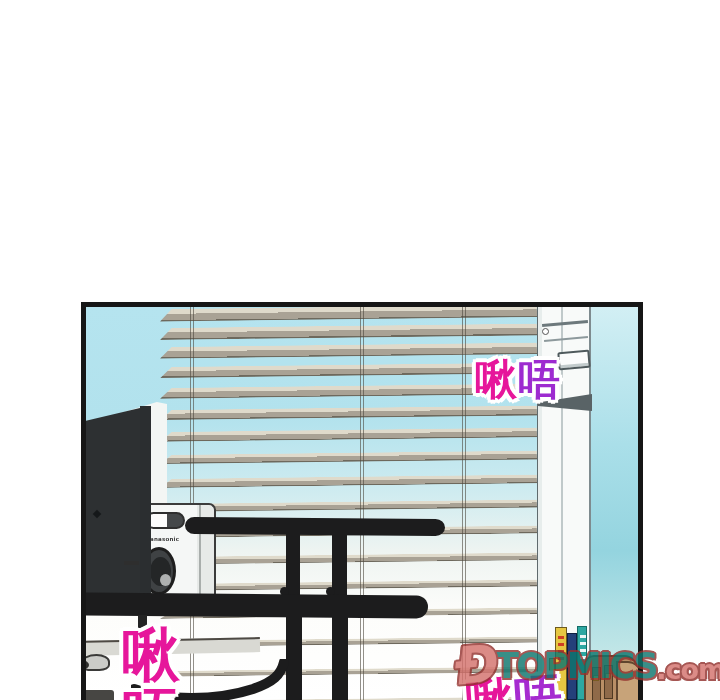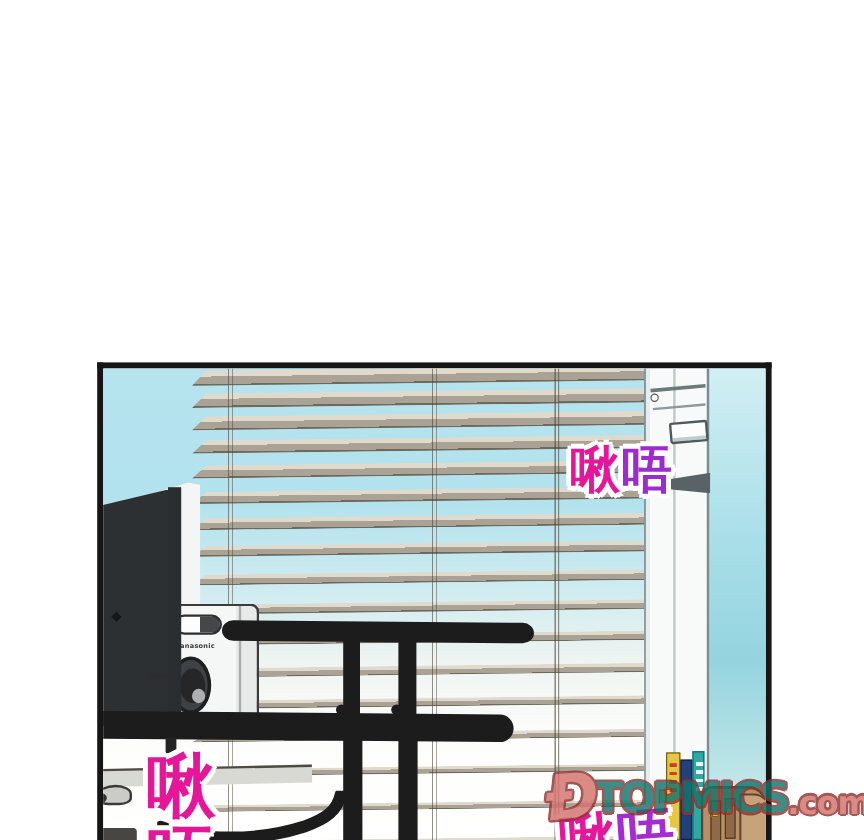--- a/index.html
+++ b/index.html
@@ -87,21 +87,21 @@
   .tube-svg{position:absolute;left:45px;top:352px;z-index:6;}
   .mouse{position:absolute;left:-6px;top:347px;width:30px;height:17px;background:#cbccc8;border:2px solid #3a3a38;
       border-radius:55% 45% 35% 35%;z-index:7;box-sizing:border-box;}
   .mouse:after{content:"";position:absolute;left:-3px;top:5px;width:10px;height:8px;background:#2f2f2d;border-radius:50%;}
   .floor-blob{position:absolute;left:-6px;top:383px;width:34px;height:12px;background:#474643;border-radius:3px;z-index:7;}
 
   
   .sfx{position:absolute;font-weight:bold;z-index:10;line-height:1;
       text-shadow:-3px -3px 0 #fff,3px -3px 0 #fff,-3px 3px 0 #fff,3px 3px 0 #fff,
                   0 -4px 0 #fff,0 4px 0 #fff,-4px 0 0 #fff,4px 0 0 #fff;}
-  .sfx-top{left:389px;top:64px;font-size:42px;letter-spacing:1px;}
+  .sfx-top{left:389px;top:52px;font-size:42px;letter-spacing:1px;}
   .sfx-left{left:34px;top:318px;font-size:58px;width:62px;text-align:center;line-height:1.06;}
   .sfx-bottom{left:380px;top:368px;font-size:48px;transform:rotate(-4deg);}
 
   
   .watermark{position:absolute;left:455px;top:639px;z-index:30;opacity:.82;display:flex;align-items:flex-start;
       white-space:nowrap;pointer-events:none;}
   .wm-logo{font-size:52px;font-weight:800;font-style:italic;transform:rotate(-5deg);margin-right:-4px;line-height:1;}
   .wm-main{font-size:35px;font-weight:800;letter-spacing:-2.5px;margin-top:10px;line-height:1;}
   .wm-suffix{font-size:27px;font-weight:800;letter-spacing:-1px;margin-top:17px;line-height:1;}
   .wm-stroke{text-shadow:-1.5px -1.5px 0 #93332f,1.5px -1.5px 0 #93332f,-1.5px 1.5px 0 #93332f,

